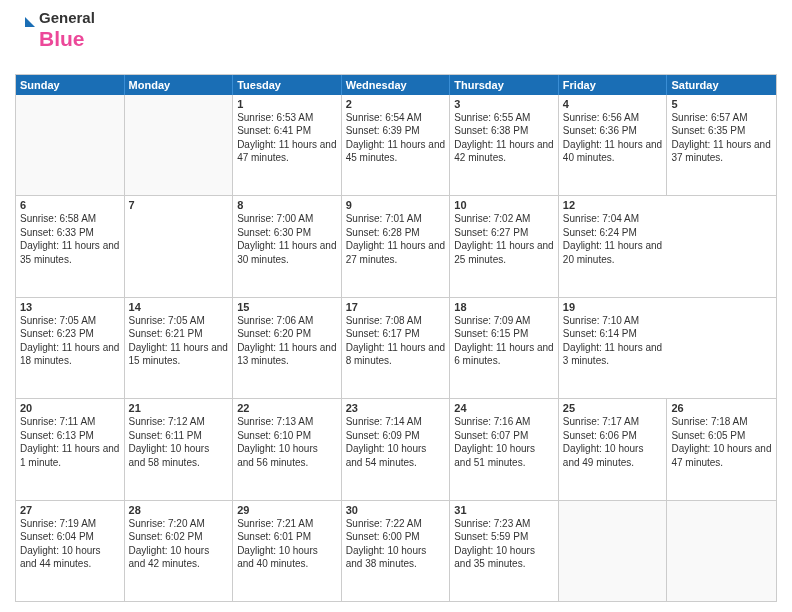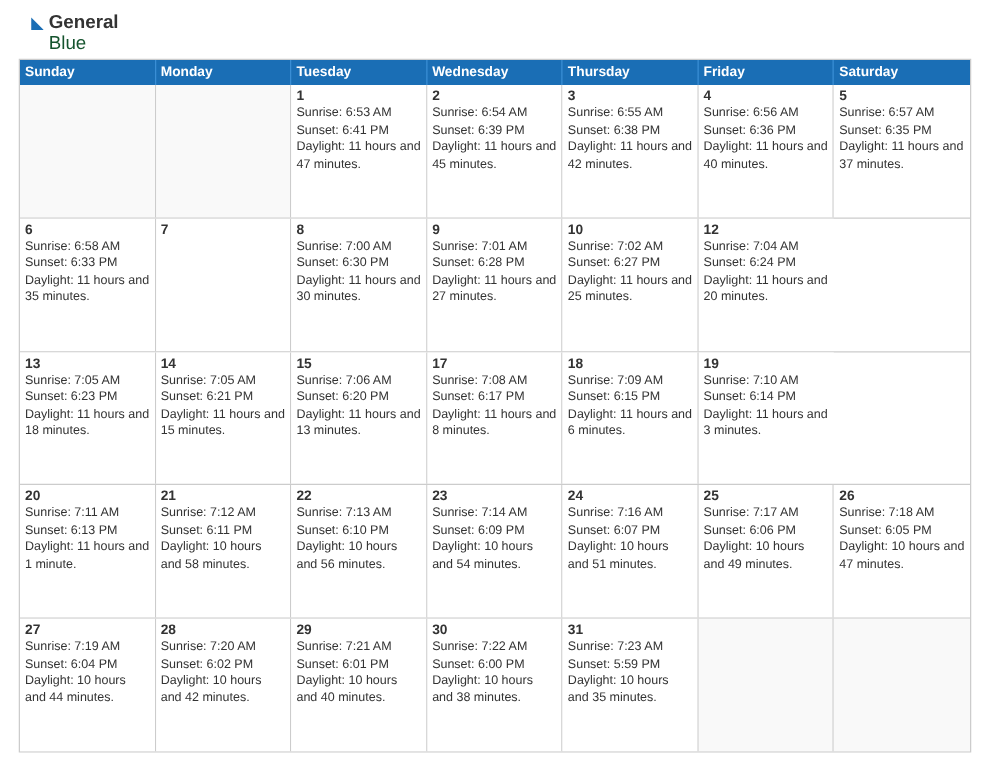--- a/index.html
+++ b/index.html
@@ -14,21 +14,21 @@
       width: 792px;
       height: 612px;
       padding: 10px 15px;
       display: flex;
       flex-direction: column;
     }
     .header {
       display: flex;
       justify-content: space-between;
       align-items: flex-end;
-      margin-bottom: 4px;
+      margin-bottom: 24px;
     }
     .logo {
       display: flex;
       align-items: center;
     }
     .title-block {
       text-align: right;
     }
     .month-title {
       font-size: 32px;
@@ -99,21 +99,21 @@
 
 <div class="page">
   <div class="header">
     <div class="logo">
   <div style="display:flex;align-items:center;gap:4px;">
     <svg width="20" height="30" viewBox="0 0 20 30">
       <polygon points="10,2 20,12 10,12" fill="#1a6eb5"></polygon>
     </svg>
     <div>
       <div style="font-size:15px;font-weight:bold;color:#333;line-height:1.1;">General</div>
-      <div style="font-size:15px;font-weight:normal;color:#14532d;line-height:1.1;">Blue</div>
+      <div style="font-size:21px;font-weight:bold;color:#ec4899;line-height:1.1;">Blue</div>
     </div>
   </div>
       </div>
     <div class="title-block">
       <div class="month-title"></div>
       <div class="location"></div>
     </div>
   </div>
 
   <div class="calendar">

